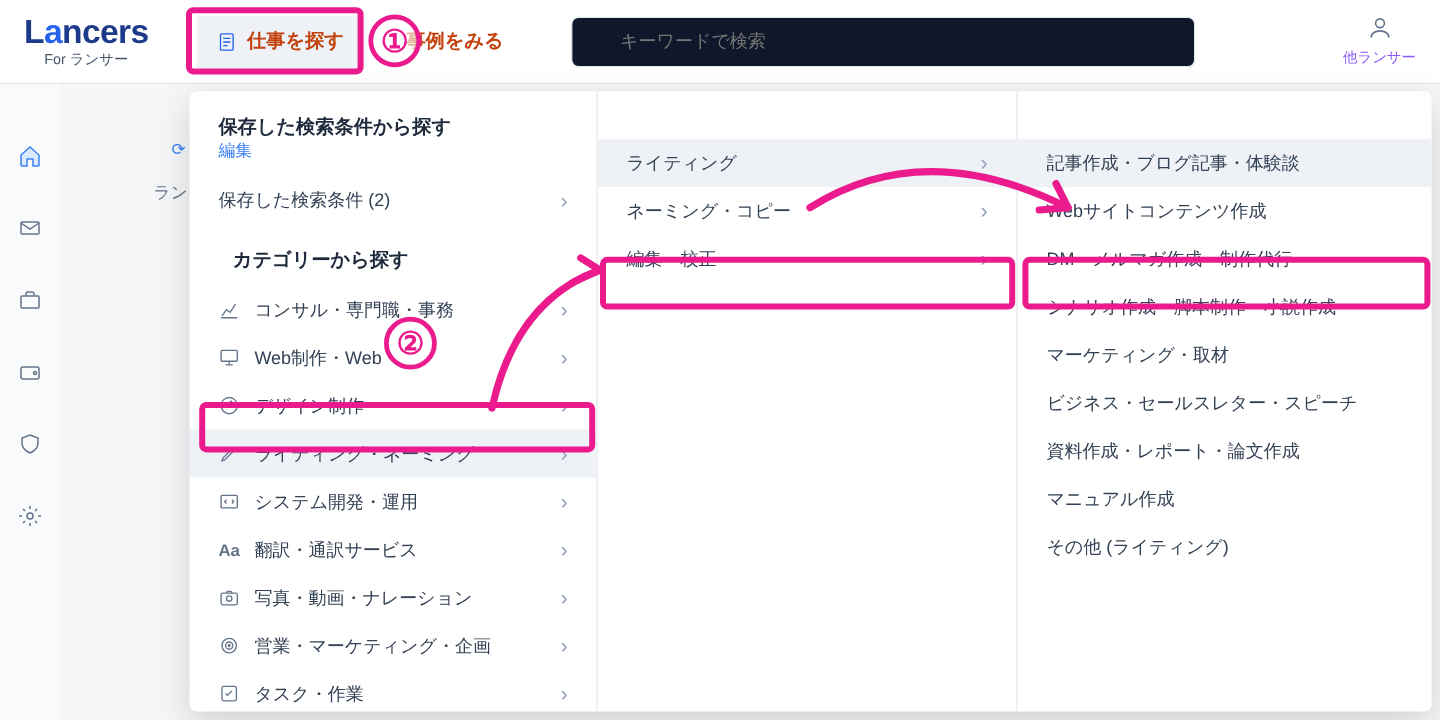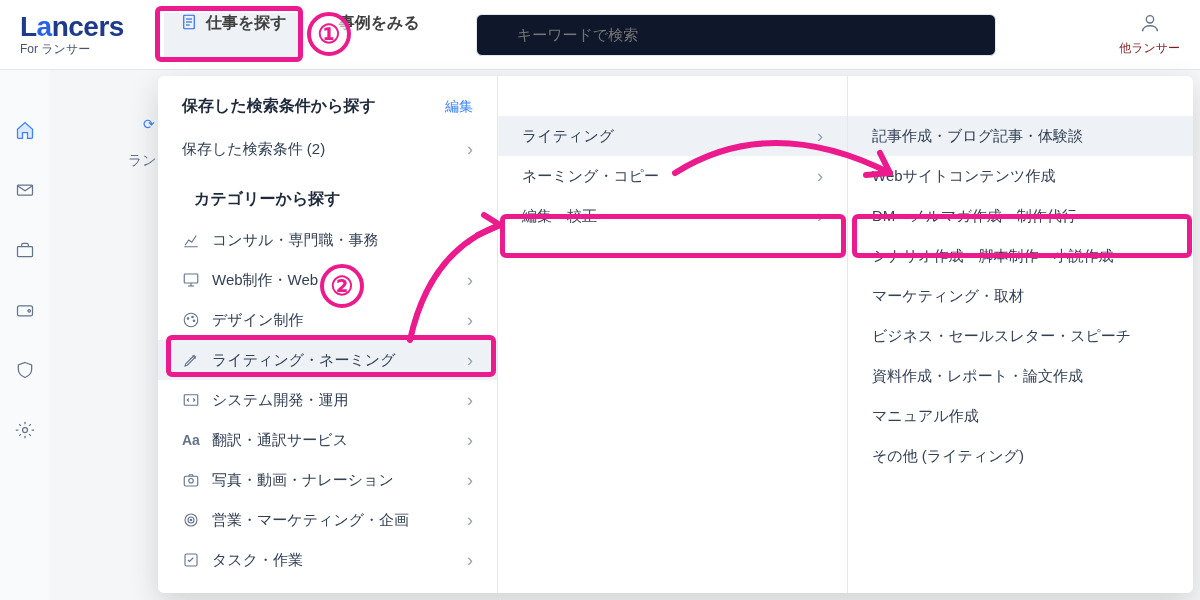--- a/index.html
+++ b/index.html
@@ -2,49 +2,49 @@
 <html><head>
 <meta charset="utf-8">
 <style>
 * { margin:0; padding:0; box-sizing:border-box; font-family:"Hiragino Sans","Meiryo",sans-serif; }
 body { width:1200px; height:600px; background:#f5f6f7; overflow:hidden; position:relative; }
 
 .topbar { height:70px; background:#fff; display:flex; align-items:center; padding:0 20px; border-bottom:1px solid #e5e7eb; position:relative; z-index:5; }
 .logo { font-size:28px; font-weight:700; color:#1e3a8a; letter-spacing:-0.5px; }
 .logo .o { color:#2563eb; }
 .logo-sub { font-size:12px; color:#475569; margin-top:-2px; }
-.logo-wrap { display:flex; flex-direction:column; margin-right:40px; }
-
-.nav-btn { height:44px; padding:0 16px; display:flex; gap:8px; font-size:16px; font-weight:600; color:#404040; background:#fff; border:none; cursor:pointer; position:relative; }
+.logo-wrap { display:flex; flex-direction:column; margin-right:40px;align-items:center; }
+
+.nav-btn { height:44px; padding:0 16px; display:flex; align-items:center; gap:8px; font-size:16px; font-weight:600; color:#c2410c; background:#fff; border:none; cursor:pointer; position:relative; }
 .nav-btn.active { background:#eef2f7; }
 .nav-btn.active::after { content:''; position:absolute; bottom:-10px; left:50%; transform:translateX(-50%); width:0; height:0; border:8px solid transparent; border-top-color:#eef2f7; }
 
 .search-wrap { margin-left:40px; flex:1; max-width:520px; }
 .search { width:100%; height:42px; background:#0f172a; border:1px solid #e2e8f0; border-radius:6px; padding:0 14px 0 40px; font-size:15px; color:#94a3b8; position:relative; }
 .search-box { position:relative; }
 .search-box .sicon { position:absolute; left:12px; top:50%; transform:translateY(-50%); color:#94a3b8; }
 
-.right-nav { margin-left:auto; display:flex; align-items:center; gap:6px; color:#7f1d1d; font-size:12px; flex-direction:column; }
+.right-nav { margin-left:auto; display:flex; align-items:center; gap:6px; color:#8b5cf6; font-size:12px; flex-direction:column; }
 .right-nav svg { width:22px; height:22px; stroke:#64748b; }
 
 
 .page-body { display:flex; height:530px; }
 .left-rail { width:50px; background:#f8fafc; display:flex; flex-direction:column; align-items:center; padding-top:50px; gap:40px; color:#64748b; }
 .left-rail svg { width:20px; height:20px; stroke:#64748b; fill:none; stroke-width:1.5; }
 .crumb { position:absolute; left:128px; top:120px; font-size:14px; color:#64748b; z-index:0; }
 .crumb .ref { color:#3b82f6; position:absolute; left:15px; top:-4px; }
 
 
 .mega { position:absolute; top:76px; left:158px; width:1035px; height:517px; background:#fff; border-radius:6px; box-shadow:0 10px 30px rgba(0,0,0,0.15); display:flex; z-index:10; overflow:hidden; }
 .col { border-right:1px solid #e5e7eb; overflow:hidden; }
 .col1 { width:340px; padding:20px 0; }
 .col2 { width:350px; padding-top:40px; }
 .col3 { flex:1; padding-top:40px; }
 
-.sec-head { display:flex; justify-content:space-between; align-items:center; padding:0 24px 12px; }
+.sec-head { display:flex; justify-content:space-between; padding:0 24px 12px;flex-direction:column; }
 .sec-title { font-size:16px; font-weight:700; color:#1e293b; }
 .edit-link { font-size:14px; color:#3b82f6; }
 
 .item { height:40px; display:flex; align-items:center; padding:0 24px; font-size:15px; color:#334155; cursor:pointer; gap:12px; position:relative; }
 .item:hover, .item.hover { background:#eef2f7; }
 .item .chev { margin-left:auto; color:#94a3b8; font-size:18px; }
 .item svg { width:18px; height:18px; stroke:#64748b; fill:none; stroke-width:1.5; flex-shrink:0; }
 .item .aa { font-size:14px; font-weight:600; color:#64748b; width:18px; }
 
 .sec-title2 { font-size:16px; font-weight:700; color:#1e293b; padding:20px 36px 10px; }

